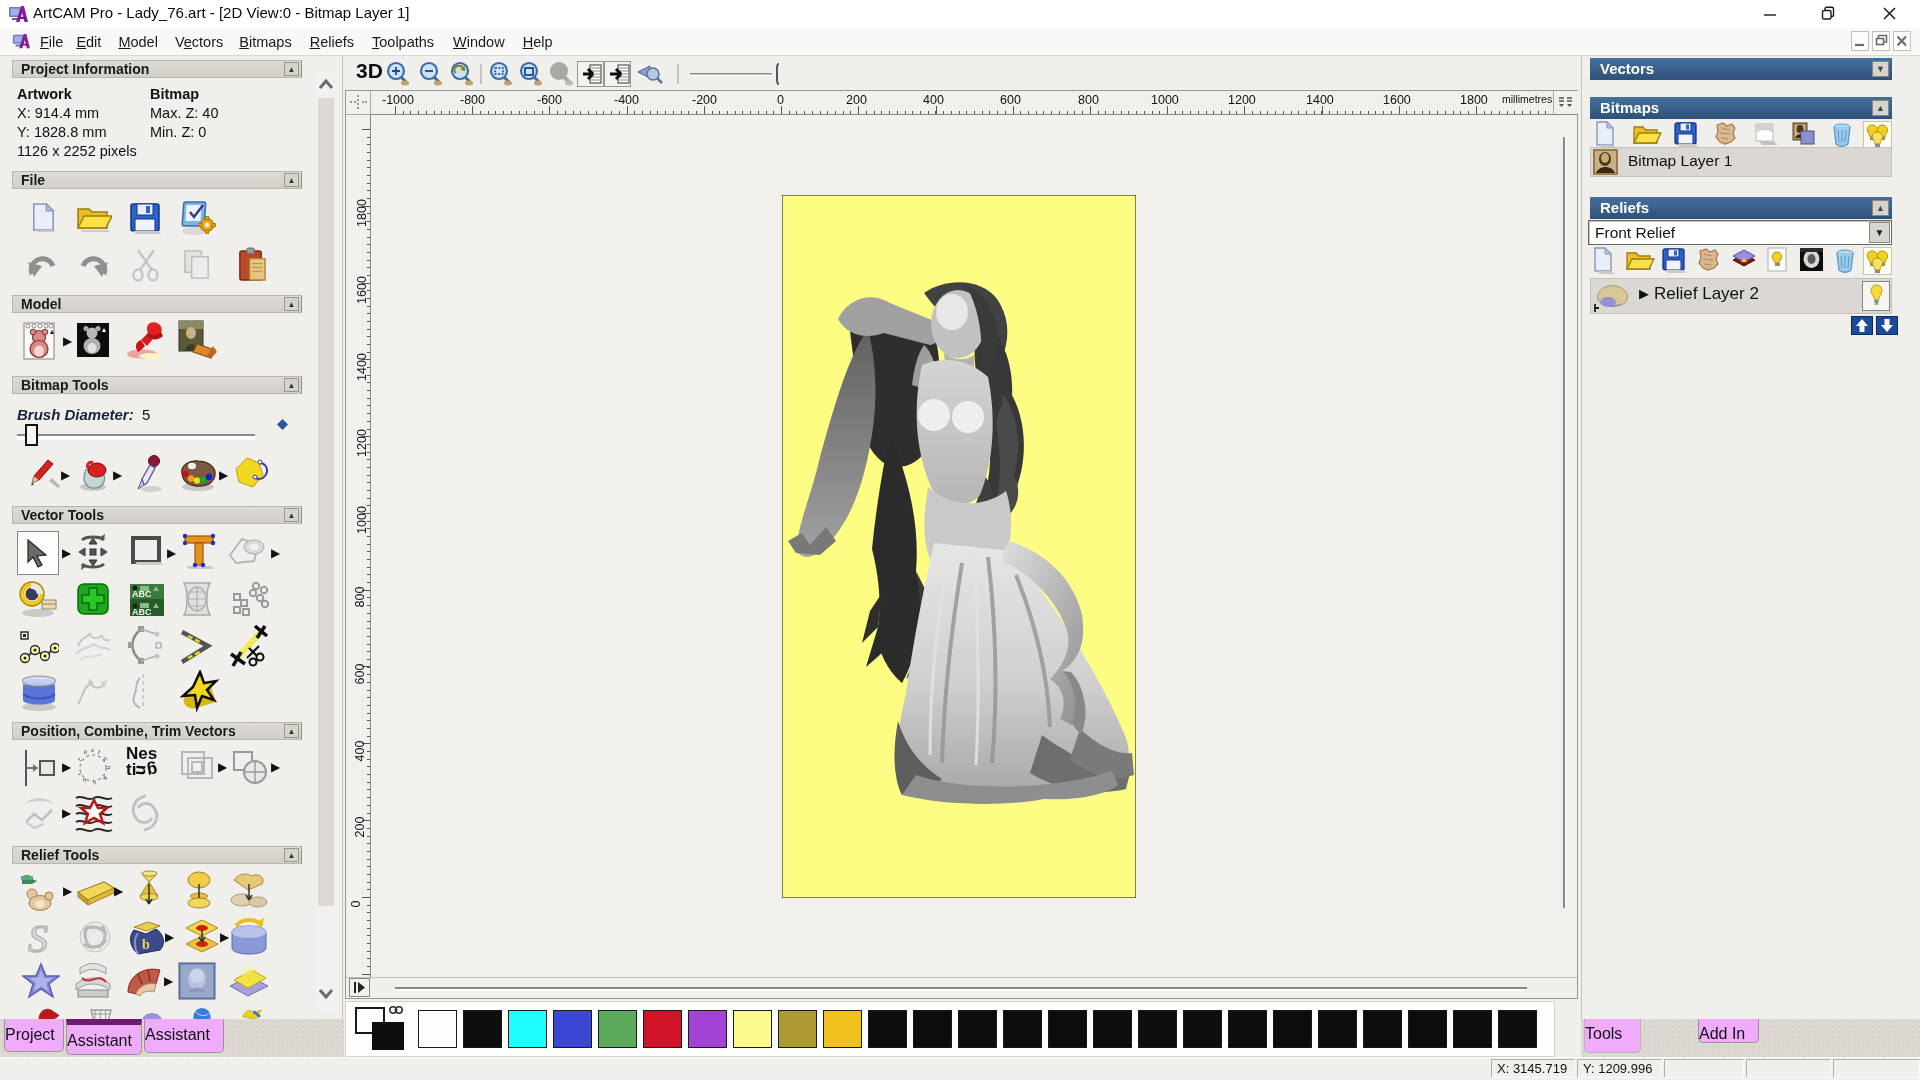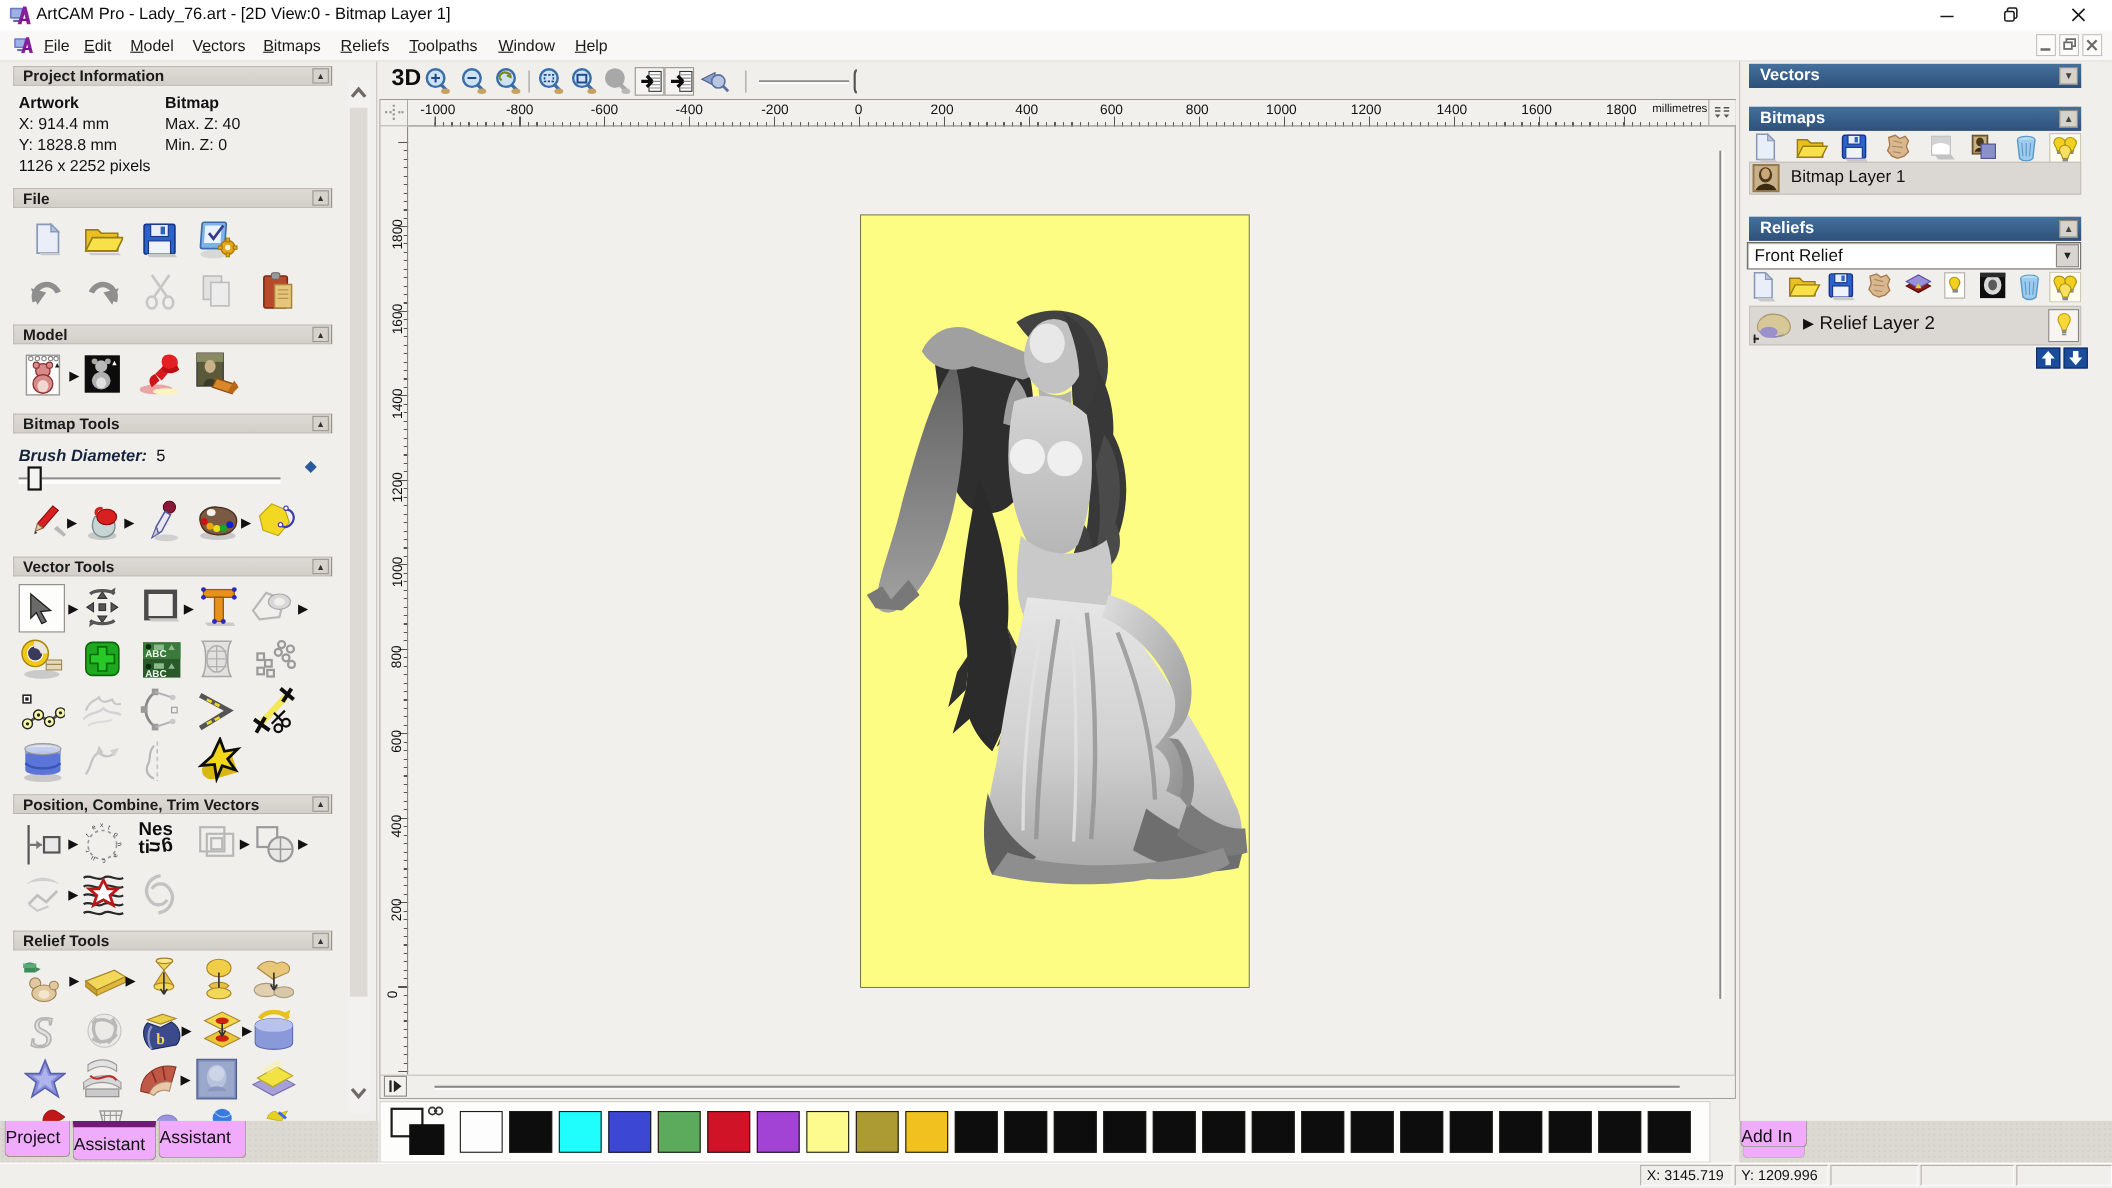--- a/index.html
+++ b/index.html
@@ -969,21 +969,21 @@
     </svg>
 
 
 <div class="a" style="left:0;top:1019px;width:344px;height:38px;background:#dcd9d2;background-image:radial-gradient(#d2cfc8 1px,transparent 1px);background-size:5px 5px"></div>
 <div class="tab" style="left:4px;top:1019px;width:60px;height:33px;line-height:31px">Project</div>
 <div class="tab" style="left:66px;top:1019px;width:76px;height:36px;line-height:32px;border-top:6px solid #701a75;z-index:3">Assistant</div>
 <div class="tab" style="left:144px;top:1019px;width:80px;height:34px;line-height:31px">Assistant</div>
 
 <div class="a" style="left:1581px;top:1019px;width:339px;height:38px;background:#dcd9d2;background-image:radial-gradient(#d2cfc8 1px,transparent 1px);background-size:5px 5px"></div>
 <div class="tab" style="left:1584px;top:1019px;width:57px;height:34px;line-height:30px;border-color:#b8b5b0">Tools</div>
-<div class="tab" style="left:1582px;top:1019px;width:61px;height:24px;line-height:29px">Add In</div>
+<div class="tab" style="left:1698px;top:1019px;width:61px;height:24px;line-height:29px">Add In</div>
 
 <div class="a" style="left:0;top:1057px;width:1920px;height:23px;background:#f0efec;border-top:1px solid #fdfdfc"></div>
 <div class="sbox" style="left:1491px;width:84px">X: 3145.719</div>
 <div class="sbox" style="left:1577px;width:85px">Y: 1209.996</div>
 <div class="sbox" style="left:1664px;width:80px"></div>
 <div class="sbox" style="left:1746px;width:85px"></div>
 <div class="sbox" style="left:1833px;width:87px"></div>
 
 
 </path></body></html>

